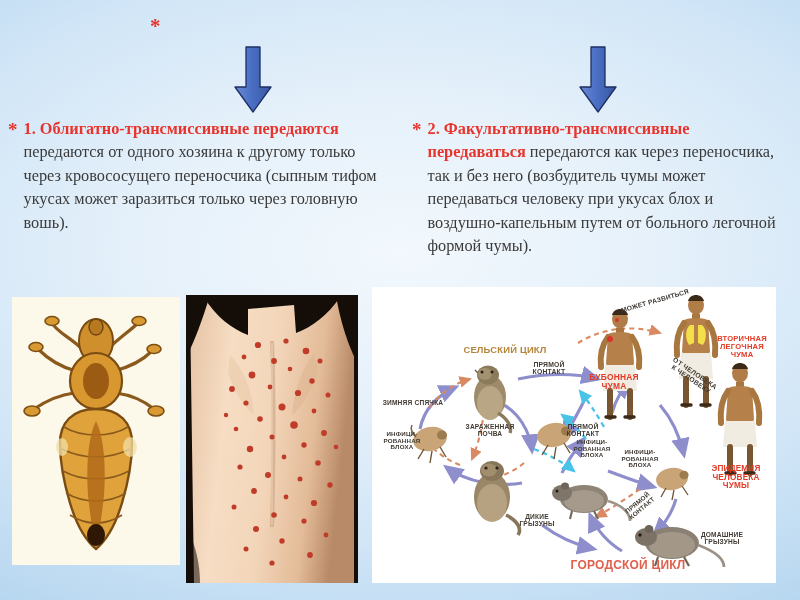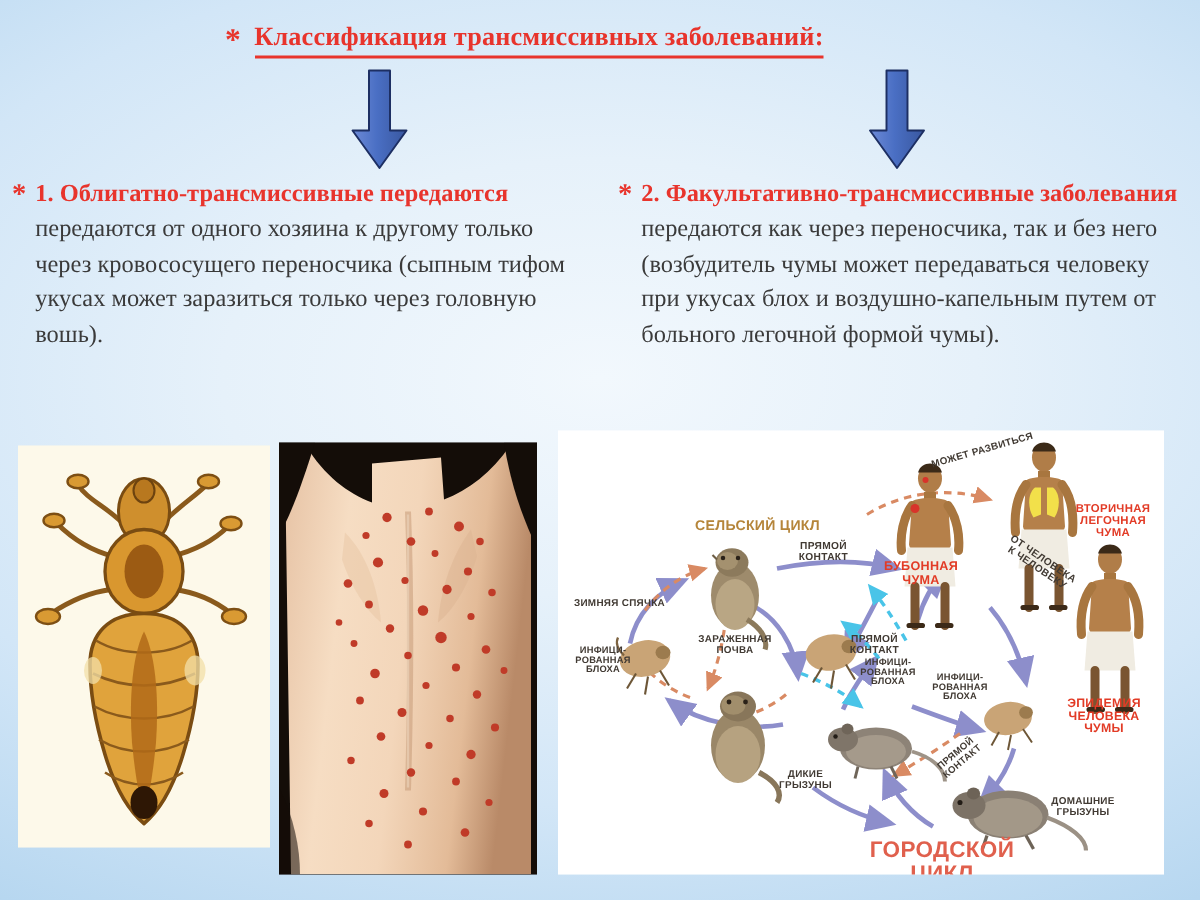--- a/index.html
+++ b/index.html
@@ -92,21 +92,20 @@
     font-size:6.4px;color:#4a453e;letter-spacing:.1px;white-space:nowrap;
   }
 </style>
 </head>
 <body>
 
 <div class="slide">
 
   <div class="title-row">
     <span class="bullet-star">*</span>
-    <span class="title-text">Классификация трансмиссивных заболеваний:</span>
   </div>
 
   <div class="arrow" id="arrow-left">
     <svg viewBox="0 0 40 68" preserveAspectRatio="none">
       <defs>
         <linearGradient id="agl" x1="0" y1="0" x2="1" y2="0">
           <stop offset="0%" stop-color="#6d8ad6"></stop>
           <stop offset="45%" stop-color="#4a6fc4"></stop>
           <stop offset="100%" stop-color="#39579f"></stop>
         </linearGradient>
@@ -130,21 +129,21 @@
   <div class="txt-block" id="text-left">
     <span class="bullet-star">*</span>
     <div class="txt-body">
       <span class="hl">1. </span><span class="hl">Облигатно-трансмиссивные передаются</span><span> передаются от одного хозяина к другому только через кровососущего переносчика (сыпным тифом укусах может заразиться только через головную вошь).</span>
     </div>
   </div>
 
   <div class="txt-block" id="text-right">
     <span class="bullet-star">*</span>
     <div class="txt-body">
-      <span class="hl">2. </span><span class="hl">Факультативно-трансмиссивные заболевания</span><span> передаются как через переносчика, так и без него (возбудитель чумы может передаваться человеку при укусах блох и воздушно-капельным путем от больного легочной формой чумы).</span>
+      <span class="hl">2. </span><span class="hl">Факультативно-трансмиссивные передаваться</span><span> передаются как через переносчика, так и без него (возбудитель чумы может передаваться человеку при укусах блох и воздушно-капельным путем от больного легочной формой чумы).</span>
     </div>
   </div>
 
   <div class="photo" id="photo-louse">
     <div class="louse-wrap">
       <svg viewBox="0 0 168 268" preserveAspectRatio="none">
         <rect x="0" y="0" width="168" height="268" fill="#fdf9ea"></rect>
         <g stroke="#8a5a1c" stroke-width="3.2" fill="none" stroke-linecap="round">
           <path d="M70 52 C58 40 46 36 40 26"></path>
           <path d="M96 52 C108 40 118 34 126 26"></path>
@@ -420,21 +419,21 @@
         <path d="M356 104 C350 112 348 124 349 136" stroke="#a8763f" stroke-width="6" fill="none" stroke-linecap="round"></path>
         <path d="M380 104 C386 112 388 124 387 136" stroke="#a8763f" stroke-width="6" fill="none" stroke-linecap="round"></path>
         <path d="M353 134 L383 134 L385 160 L351 160 Z" fill="#f0ece2"></path>
         <path d="M358 160 L358 186 M378 160 L378 186" stroke="#7a5531" stroke-width="6" stroke-linecap="round"></path>
         <path d="M354 186 L363 186 M373 186 L382 186" stroke="#3c2a18" stroke-width="3.4" stroke-linecap="round"></path>
       </g>
     </svg>
 
     <div class="dg-label lb-brown" style="left:78px;top:58px;width:110px;font-size:9.4px;">СЕЛЬСКИЙ ЦИКЛ</div>
 
-    <div class="dg-label lb-pink" style="left:196px;top:272px;width:120px;font-size:15px;">ГОРОДСКОЙ ЦИКЛ</div>
+    <div class="dg-label lb-pink" style="left:196px;top:272px;width:120px;font-size:12px;">ГОРОДСКОЙ ЦИКЛ</div>
 
     <div class="dg-label lb-dark" style="left:10px;top:112px;width:62px;font-size:6.6px;white-space:pre-line;">ЗИМНЯЯ СПЯЧКА</div>
 
     <div class="dg-label lb-dark" style="left:82px;top:136px;width:72px;font-size:6.6px;white-space:pre-line;">ЗАРАЖЕННАЯ ПОЧВА</div>
 
     <div class="dg-label lb-dark" style="left:138px;top:226px;width:54px;font-size:6.6px;white-space:pre-line;">ДИКИЕ ГРЫЗУНЫ</div>
 
     <div class="dg-label lb-dark" style="left:318px;top:244px;width:64px;font-size:6.6px;white-space:pre-line;">ДОМАШНИЕ ГРЫЗУНЫ</div>
 
     <div class="dg-label lb-dark" style="left:6px;top:144px;width:48px;font-size:6.2px;white-space:pre-line;">ИНФИЦИ-

